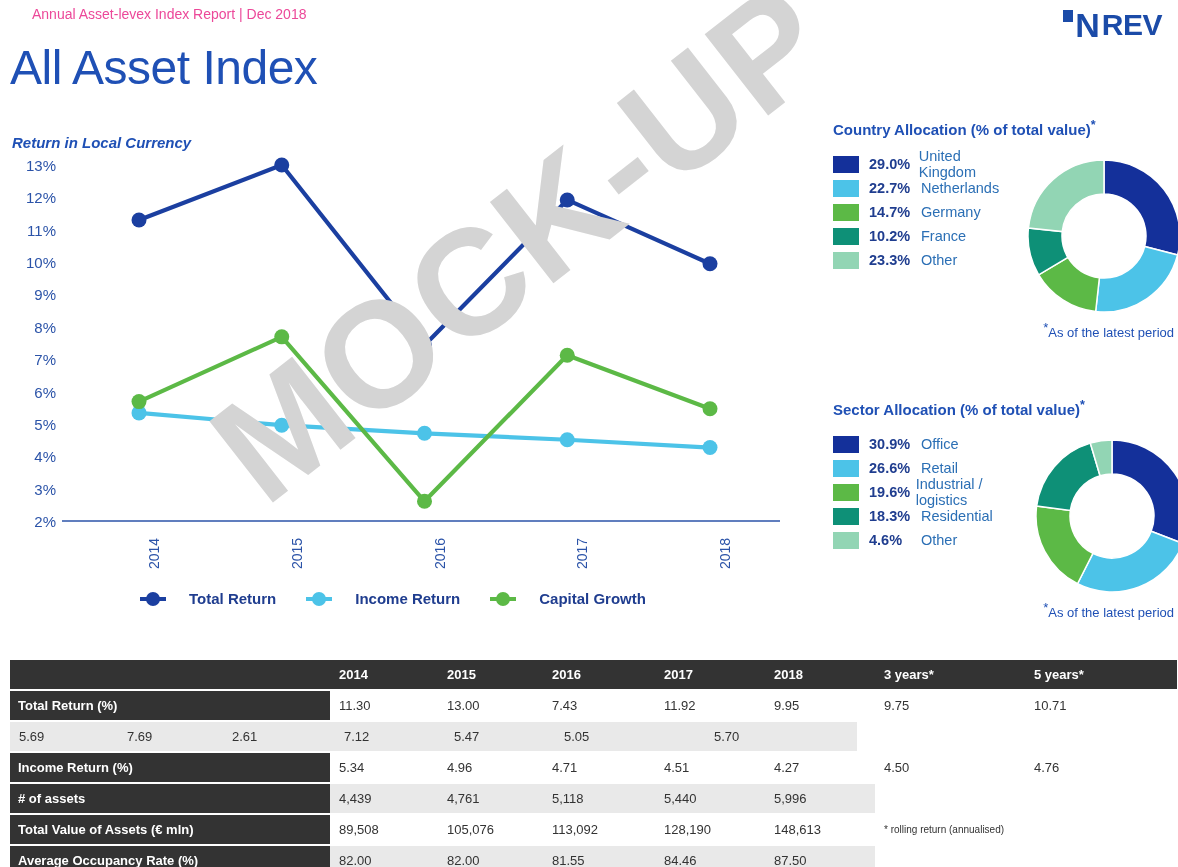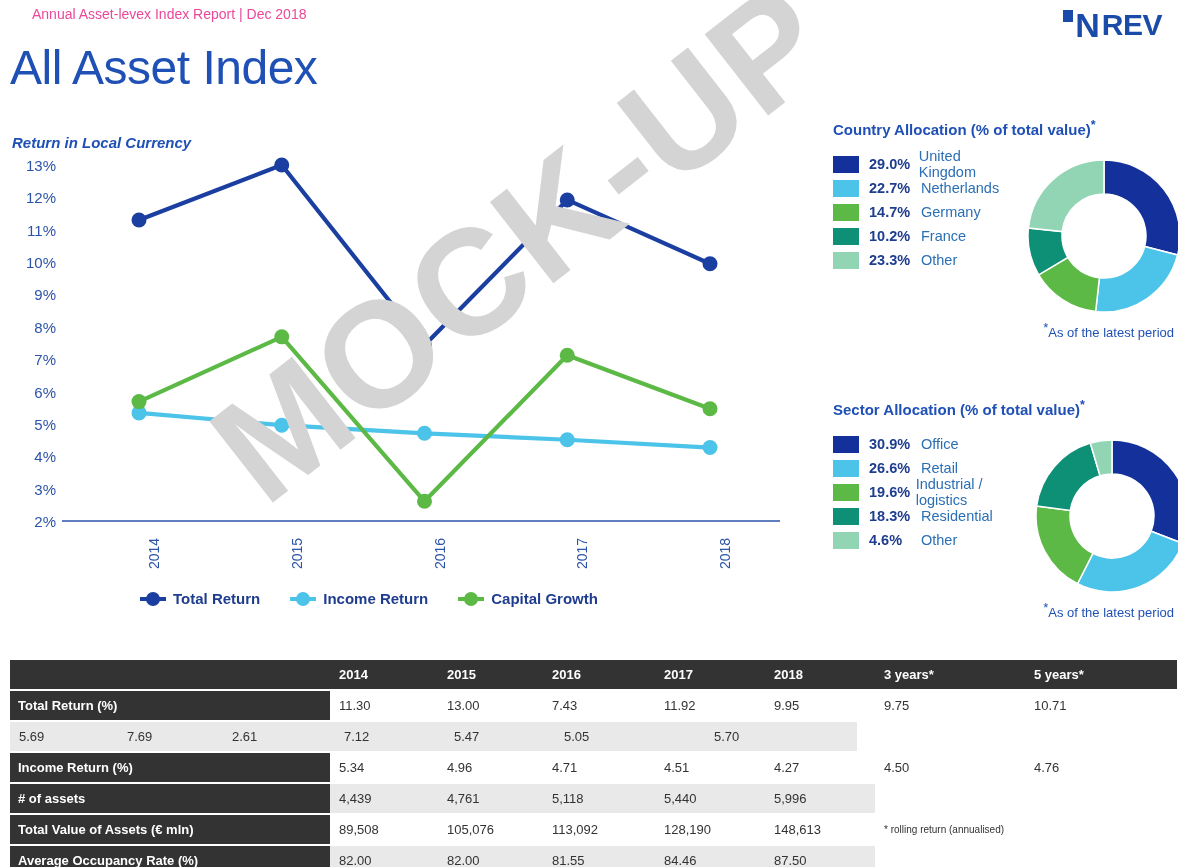--- a/index.html
+++ b/index.html
@@ -75,21 +75,21 @@
     position:absolute;
     font-size:14px;color:#2b53a8;
     transform:rotate(-90deg);
     transform-origin:left top;
     white-space:nowrap;
   }
   .legend{
     position:absolute;left:140px;top:450px;
     display:flex;gap:30px;align-items:center;
   }
-  .legend-item{display:flex;align-items:center;gap:7px;}
+  .legend-item{display:flex;align-items:center;gap:23px;}
   .legend-label{font-size:15px;font-weight:bold;color:#1f3d8f;}
   .lg-mark{position:relative;width:26px;height:14px;}
   .lg-mark i{
     position:absolute;left:0;top:5px;width:26px;height:4px;display:block;
   }
   .lg-mark b{
     position:absolute;left:6px;top:0;width:14px;height:14px;border-radius:50%;
     display:block;
   }
 

